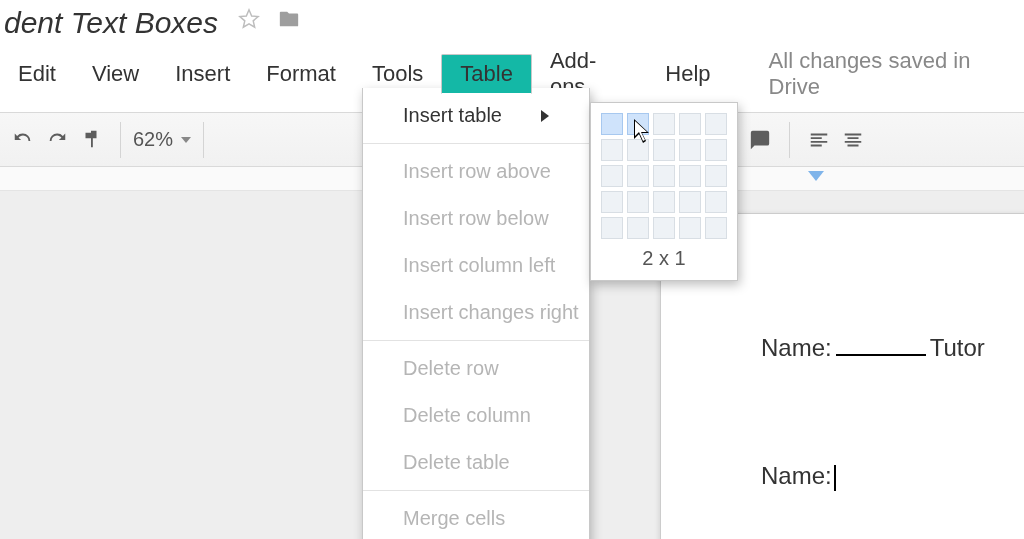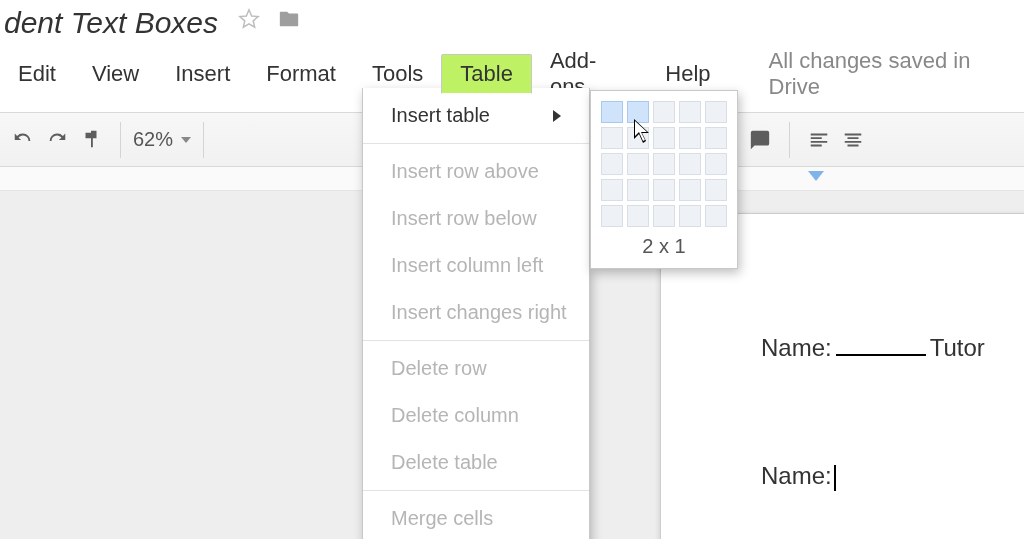--- a/index.html
+++ b/index.html
@@ -44,21 +44,21 @@
   .menu-item {
     font-size: 22px;
     padding: 6px 18px;
     color: #333;
     cursor: default;
   }
   .menu-item.open {
     border: 1px solid #c8c8c8;
     border-bottom: 1px solid #fff;
     border-radius: 2px 2px 0 0;
-    background: #bef264;
+    background: #14b8a6;
     position: relative;
     z-index: 3;
   }
   .menu-status {
     font-size: 22px;
     color: #888;
     margin-left: 40px;
   }
 
   
@@ -164,40 +164,40 @@
     width:228px;
     background:#fff;
     border:1px solid #c8c8c8;
     border-top:none;
     box-shadow: 2px 4px 10px rgba(0,0,0,0.25);
     z-index:2;
     padding:4px 0;
   }
   .tm-item {
     font-size:20px;
-    padding:12px 28px;
+    padding:12px 40px;
     color:#b5b5b5; 
     display:flex; align-items:center; justify-content:space-between;
     white-space:nowrap;
   }
   .tm-item.enabled { color:#333; }
   .tm-item .sub-caret {
     width:0;height:0;
     border-top:6px solid transparent;
     border-bottom:6px solid transparent;
     border-left:8px solid #333;
   }
   .tm-sep {
     height:1px; background:#e2e2e2; margin:4px 0;
   }
 
   
   .grid-picker {
     position:absolute;
-    left:590px; top:90px;
+    left:590px; top:102px;
     background:#fff;
     border:1px solid #c8c8c8;
     box-shadow: 2px 4px 10px rgba(0,0,0,0.25);
     z-index:4;
     padding:10px;
   }
   .grid-rows { display:flex; flex-direction:column; gap:4px; }
   .grid-row  { display:flex; gap:4px; }
   .grid-cell {
     width:22px; height:22px;

